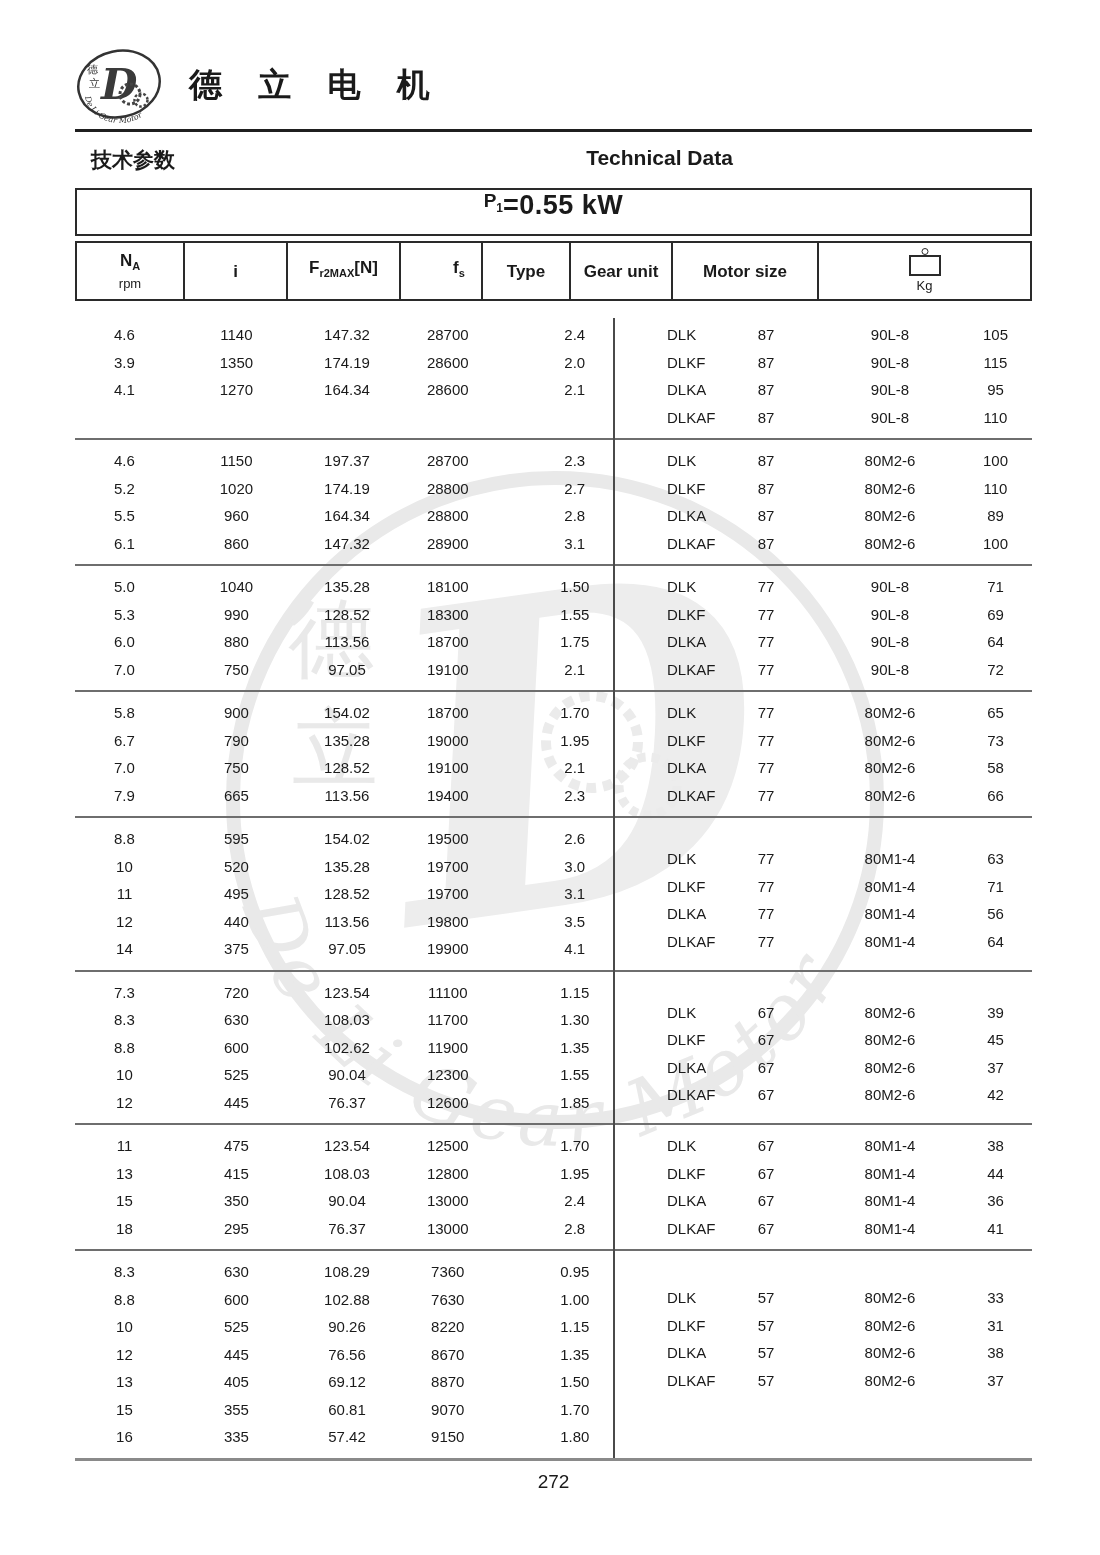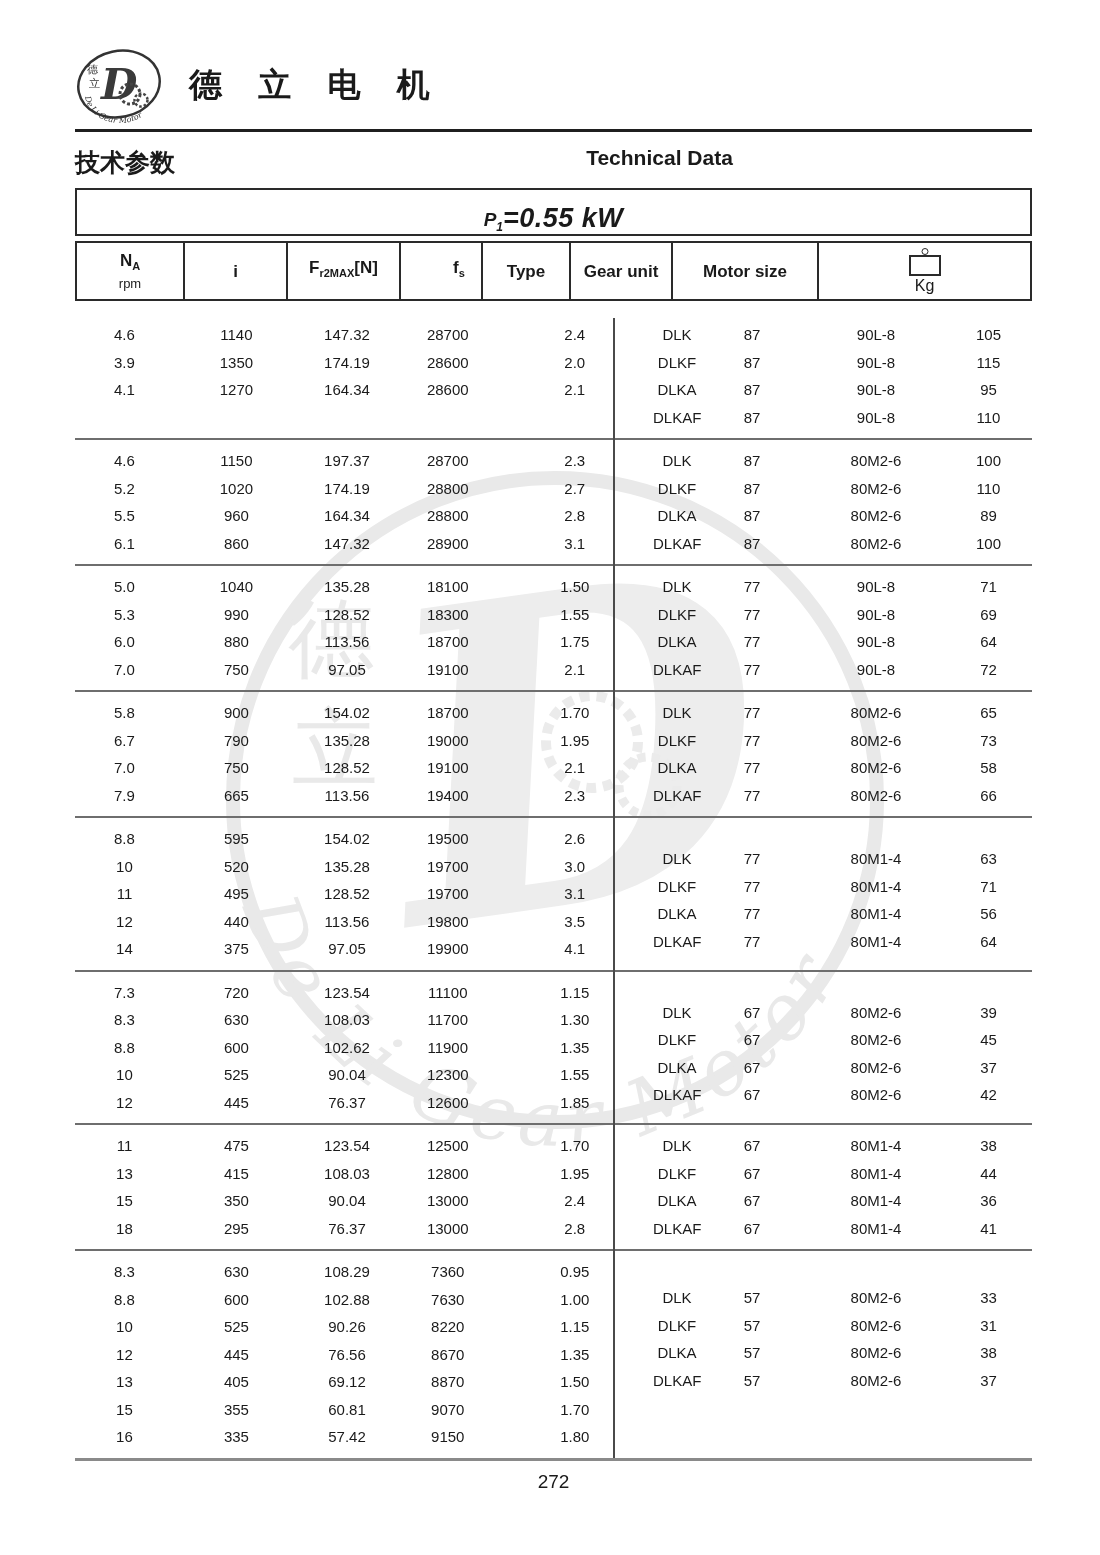--- a/index.html
+++ b/index.html
@@ -7,53 +7,53 @@
         font-family:"Liberation Sans",sans-serif;color:#1a1a1a;}
   .watermark{position:absolute;left:0;top:0;z-index:0;}
   .content{position:relative;z-index:1;padding:0 68px 0 75px;}
 
   
   .brand-row{display:flex;align-items:center;gap:26px;padding-top:48px;height:74px;}
   .logo{flex:none;}
   .brand-cn{font-family:"Liberation Serif",serif;font-weight:bold;font-size:33px;letter-spacing:14px;white-space:nowrap;}
   .top-rule{height:3px;background:#1f1f1f;margin-top:7px;}
   .section-row{position:relative;margin-top:14px;height:28px;}
-  .sec-cn{position:absolute;left:0;top:0;font-size:25px;font-weight:bold;}
+  .sec-cn{position:absolute;left:16px;top:0;font-size:21px;font-weight:bold;}
   .sec-en{position:absolute;left:50%;transform:translateX(-50%);margin-left:106px;top:0;font-size:21px;font-weight:bold;}
 
   
-  .power-box{margin-top:14px;height:44px;border:2px solid #2a2a2a;display:flex;align-items:flex-end;justify-content:center;background:transparent;font-style:italic;}
+  .power-box{margin-top:14px;height:44px;border:2px solid #2a2a2a;display:flex;align-items:flex-start;justify-content:center;background:transparent;}
   .p-sym{font-size:19px;font-weight:bold;}
   .p-sym sub{font-size:12px;font-weight:bold;}
   .p-val{font-size:27px;font-weight:bold;letter-spacing:.5px;}
 
   
   .thead{margin-top:5px;height:56px;border:2px solid #2a2a2a;display:flex;box-sizing:content-box;}
   .hcell{border-left:2px solid #2a2a2a;display:flex;flex-direction:column;align-items:center;justify-content:center;box-sizing:border-box;}
   .hcell:first-child{border-left:none;}
   .h-main{font-size:17px;font-weight:bold;line-height:19px;}
   .h-main sub{font-size:11px;}
   .h-unit{font-size:13px;line-height:15px;}
   .c-na{width:106px;} .c-m2{width:134px;} .c-i{width:103px;} .c-fr{width:113px;} .c-fs{width:82px;padding-left:36px;}
   .c-type{width:88px;} .c-gear{width:102px;} .c-motor{width:146px;} .c-kg{width:78px;flex:1;}
   .wicon{position:relative;width:28px;height:17px;border:2px solid #2a2a2a;margin:7px auto 1px;background:#fff;}
   .wicon::before{content:"";position:absolute;left:50%;top:-9px;transform:translateX(-50%);
                  width:5px;height:5px;border:1.5px solid #2a2a2a;border-radius:50%;background:#fff;}
-  .kg-label{font-size:16px;line-height:17px;}
+  .kg-label{font-size:13px;line-height:17px;}
 
   
   .data-area{position:relative;margin-top:13px;}
   .v-divider{position:absolute;left:538px;top:4px;bottom:0;width:2px;background:#4a4a4a;}
   .group{display:flex;border-bottom:2px solid #6e6e6e;padding:7px 0;}
   .group:last-child{border-bottom:none;}
   .g-left{width:538px;flex:none;}
   .g-right{width:415px;flex:none;}
   .g-row{display:flex;height:27.5px;align-items:center;}
   .cell{display:block;text-align:center;font-size:15px;white-space:nowrap;}
-  .cell.c-type{text-align:center;padding-left:40px;box-sizing:border-box;}
+  .cell.c-type{text-align:left;padding-left:40px;box-sizing:border-box;margin-left:14px;}
   .g5 .g-right,.g6 .g-right{padding-top:20px;}
   .g8 .g-right{padding-top:26px;}
 
   
   .bottom-rule{height:3px;background:#8a8a8a;}
   .page-num{text-align:center;font-size:19px;margin-top:10px;}
 </style>
 </head>
 <body>
 

